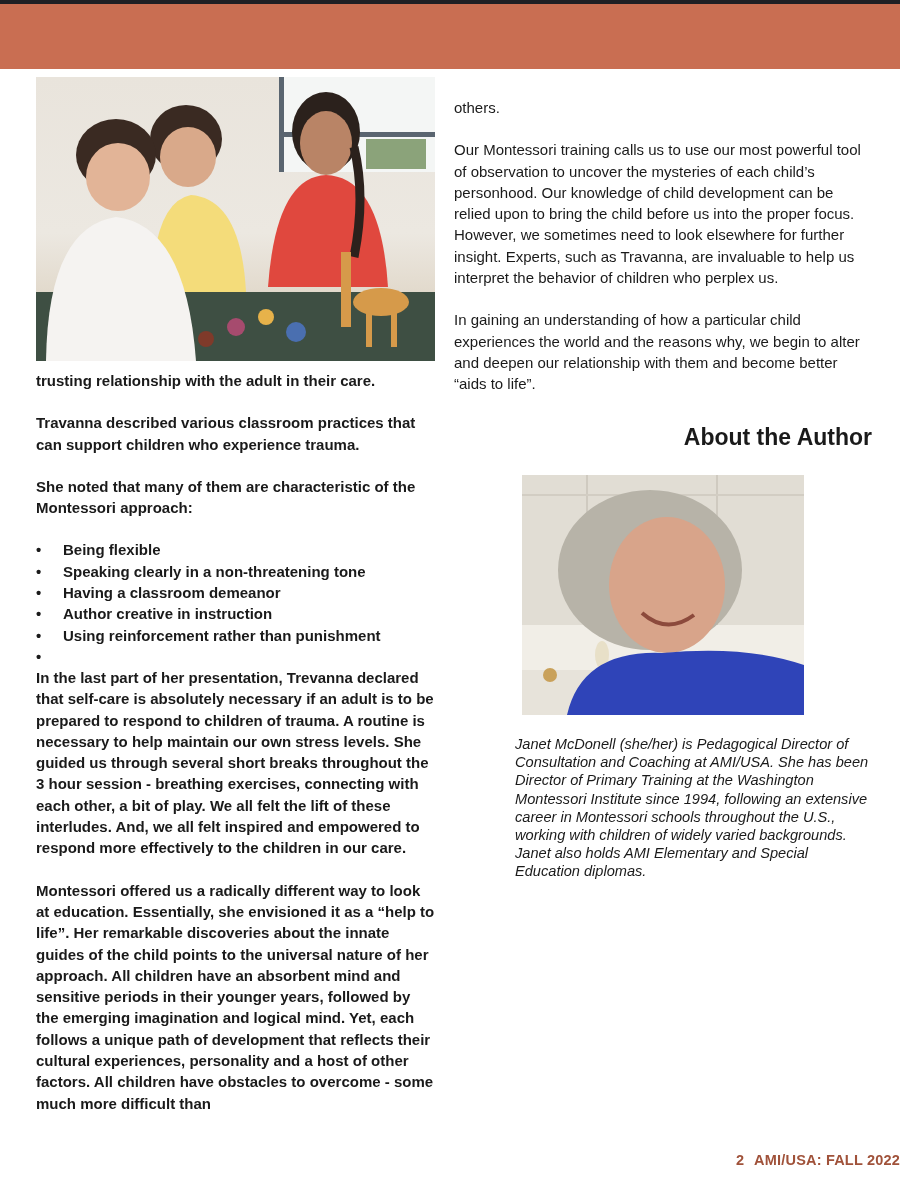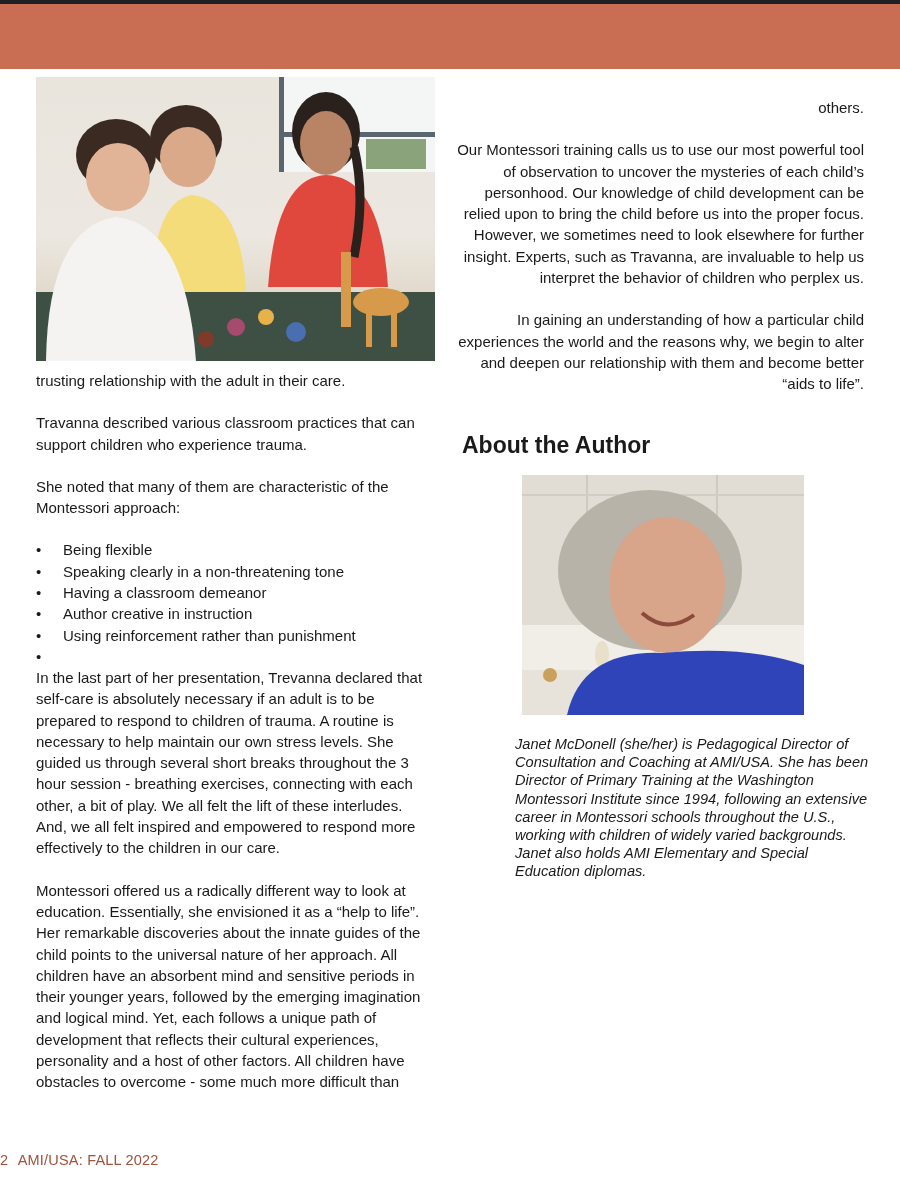--- a/index.html
+++ b/index.html
@@ -4,52 +4,52 @@
 <style>
   html, body { margin: 0; padding: 0; }
   body {
     width: 900px; height: 1200px; position: relative; overflow: hidden;
     background: #ffffff; color: #1a1a1a;
     font-family: "Liberation Sans", "DejaVu Sans", sans-serif;
   }
   .topbar { position: absolute; left: 0; top: 0; width: 900px; height: 4px; background: #1f1f24; }
   .band { position: absolute; left: 0; top: 4px; width: 900px; height: 65px; background: #c96e52; }
 
-  .col-left { position: absolute; left: 36px; top: 77px; width: 400px; }
-  .col-right { position: absolute; left: 454px; top: 97px; width: 410px; text-align: right; }
+  .col-left { position: absolute; left: 36px; top: 77px; width: 400px; font-weight: bold; }
+  .col-right { position: absolute; left: 454px; top: 97px; width: 410px; }
 
   .photo-kids {
     width: 399px; height: 284px; position: relative; overflow: hidden;
     background: linear-gradient(180deg, #e9e4dc 0%, #ece8e1 55%, #d6c9b4 100%);
   }
   .photo-author {
     position: absolute; left: 522px; top: 475px; width: 282px; height: 240px; overflow: hidden;
     background: linear-gradient(180deg, #dcd8cf 0%, #e6e2d8 55%, #eeeae2 100%);
   }
   .photo-author svg, .photo-kids svg { position: absolute; left: 0; top: 0; }
 
   p { margin: 0; font-size: 15px; line-height: 21.3px; }
   .para { margin-bottom: 21px; }
   .after-photo { margin-top: 9px; }
 
   ul.bullets { list-style: none; margin: 0 0 21px 0; padding: 0; }
   ul.bullets li { font-size: 15px; line-height: 21.3px; position: relative; padding-left: 27px; }
   ul.bullets li .dot { position: absolute; left: 0; top: 0; }
 
   .about-heading {
-    position: absolute; left: 454px; top: 422px; width: 418px; text-align: left;
-    font-size: 23px; font-weight: bold; margin: 8px; line-height: 30px;
+    position: absolute; left: 454px; top: 422px; width: 418px; text-align: right;
+    font-size: 23px; font-weight: bold; margin: 0; line-height: 30px;
   }
   .bio {
     position: absolute; left: 515px; top: 735px; width: 360px;
     font-style: italic; font-size: 14.6px; line-height: 18.2px;
   }
   .footer {
-    position: absolute; left: 0; top: 1152px; width: 900px; text-align: left;
-    font-size: 14.5px; font-weight: normal; color: #a0523a; letter-spacing: 0.2px;
+    position: absolute; left: 0; top: 1152px; width: 900px; text-align: right;
+    font-size: 14.5px; font-weight: bold; color: #a0523a; letter-spacing: 0.2px;
   }
   .footer .num { margin-right: 6px; }
 </style>
 </head>
 <body>
 
 <div class="topbar"></div>
 <div class="band"></div>
 
 <div class="col-left">

